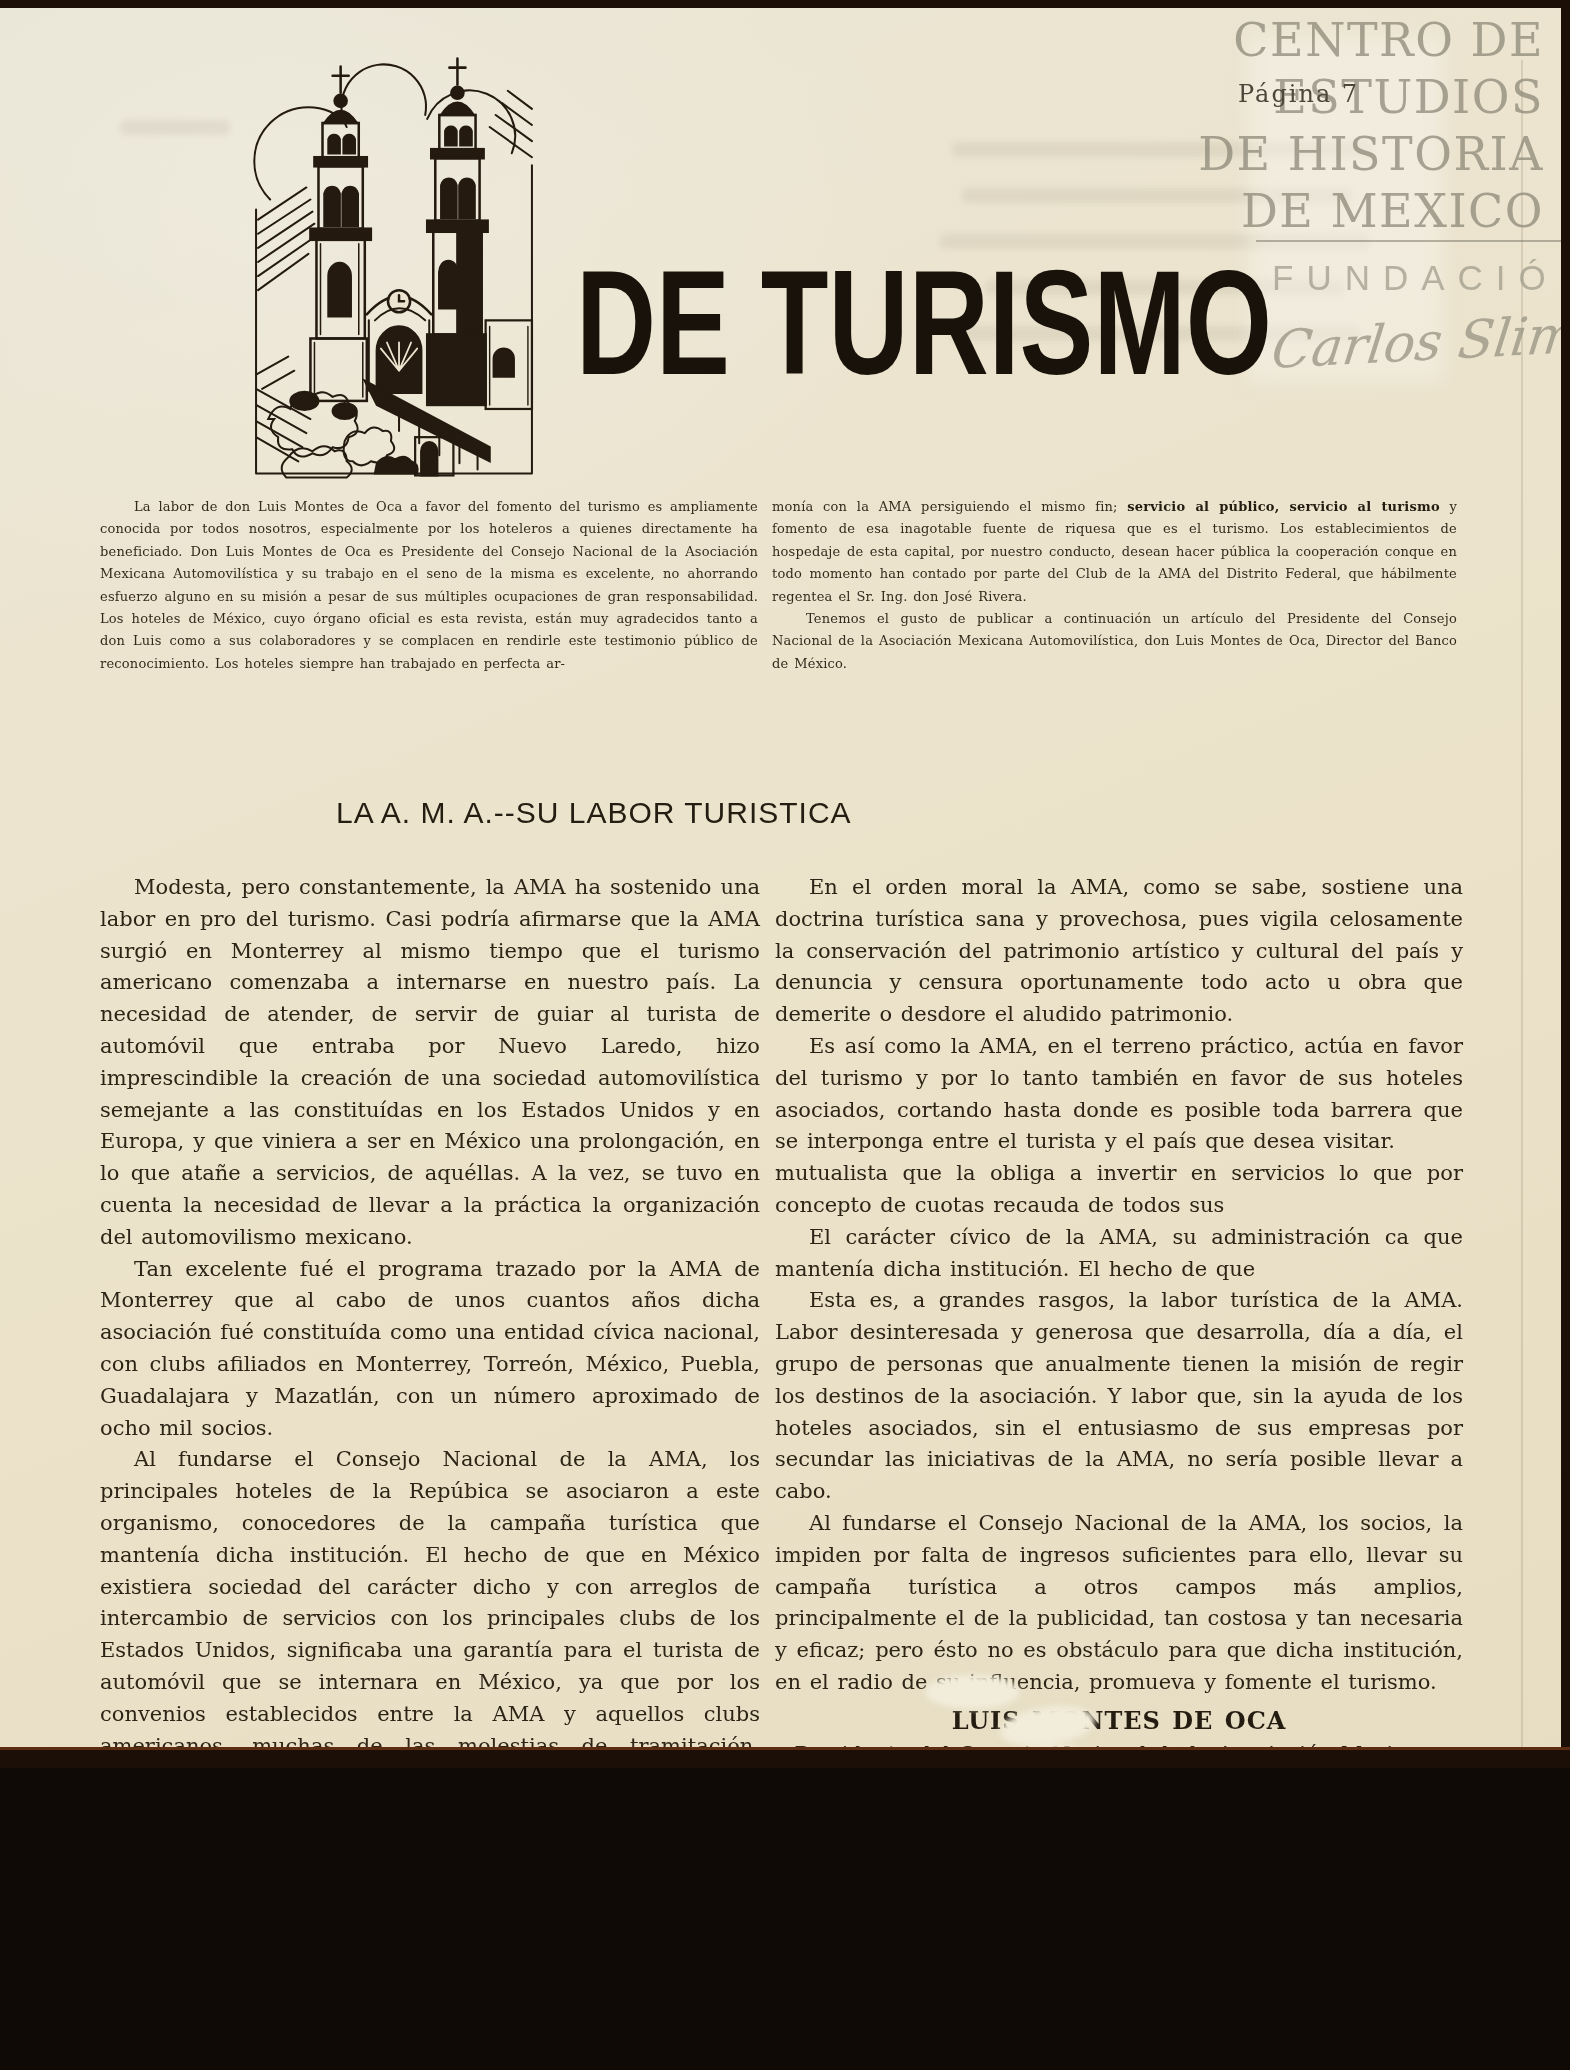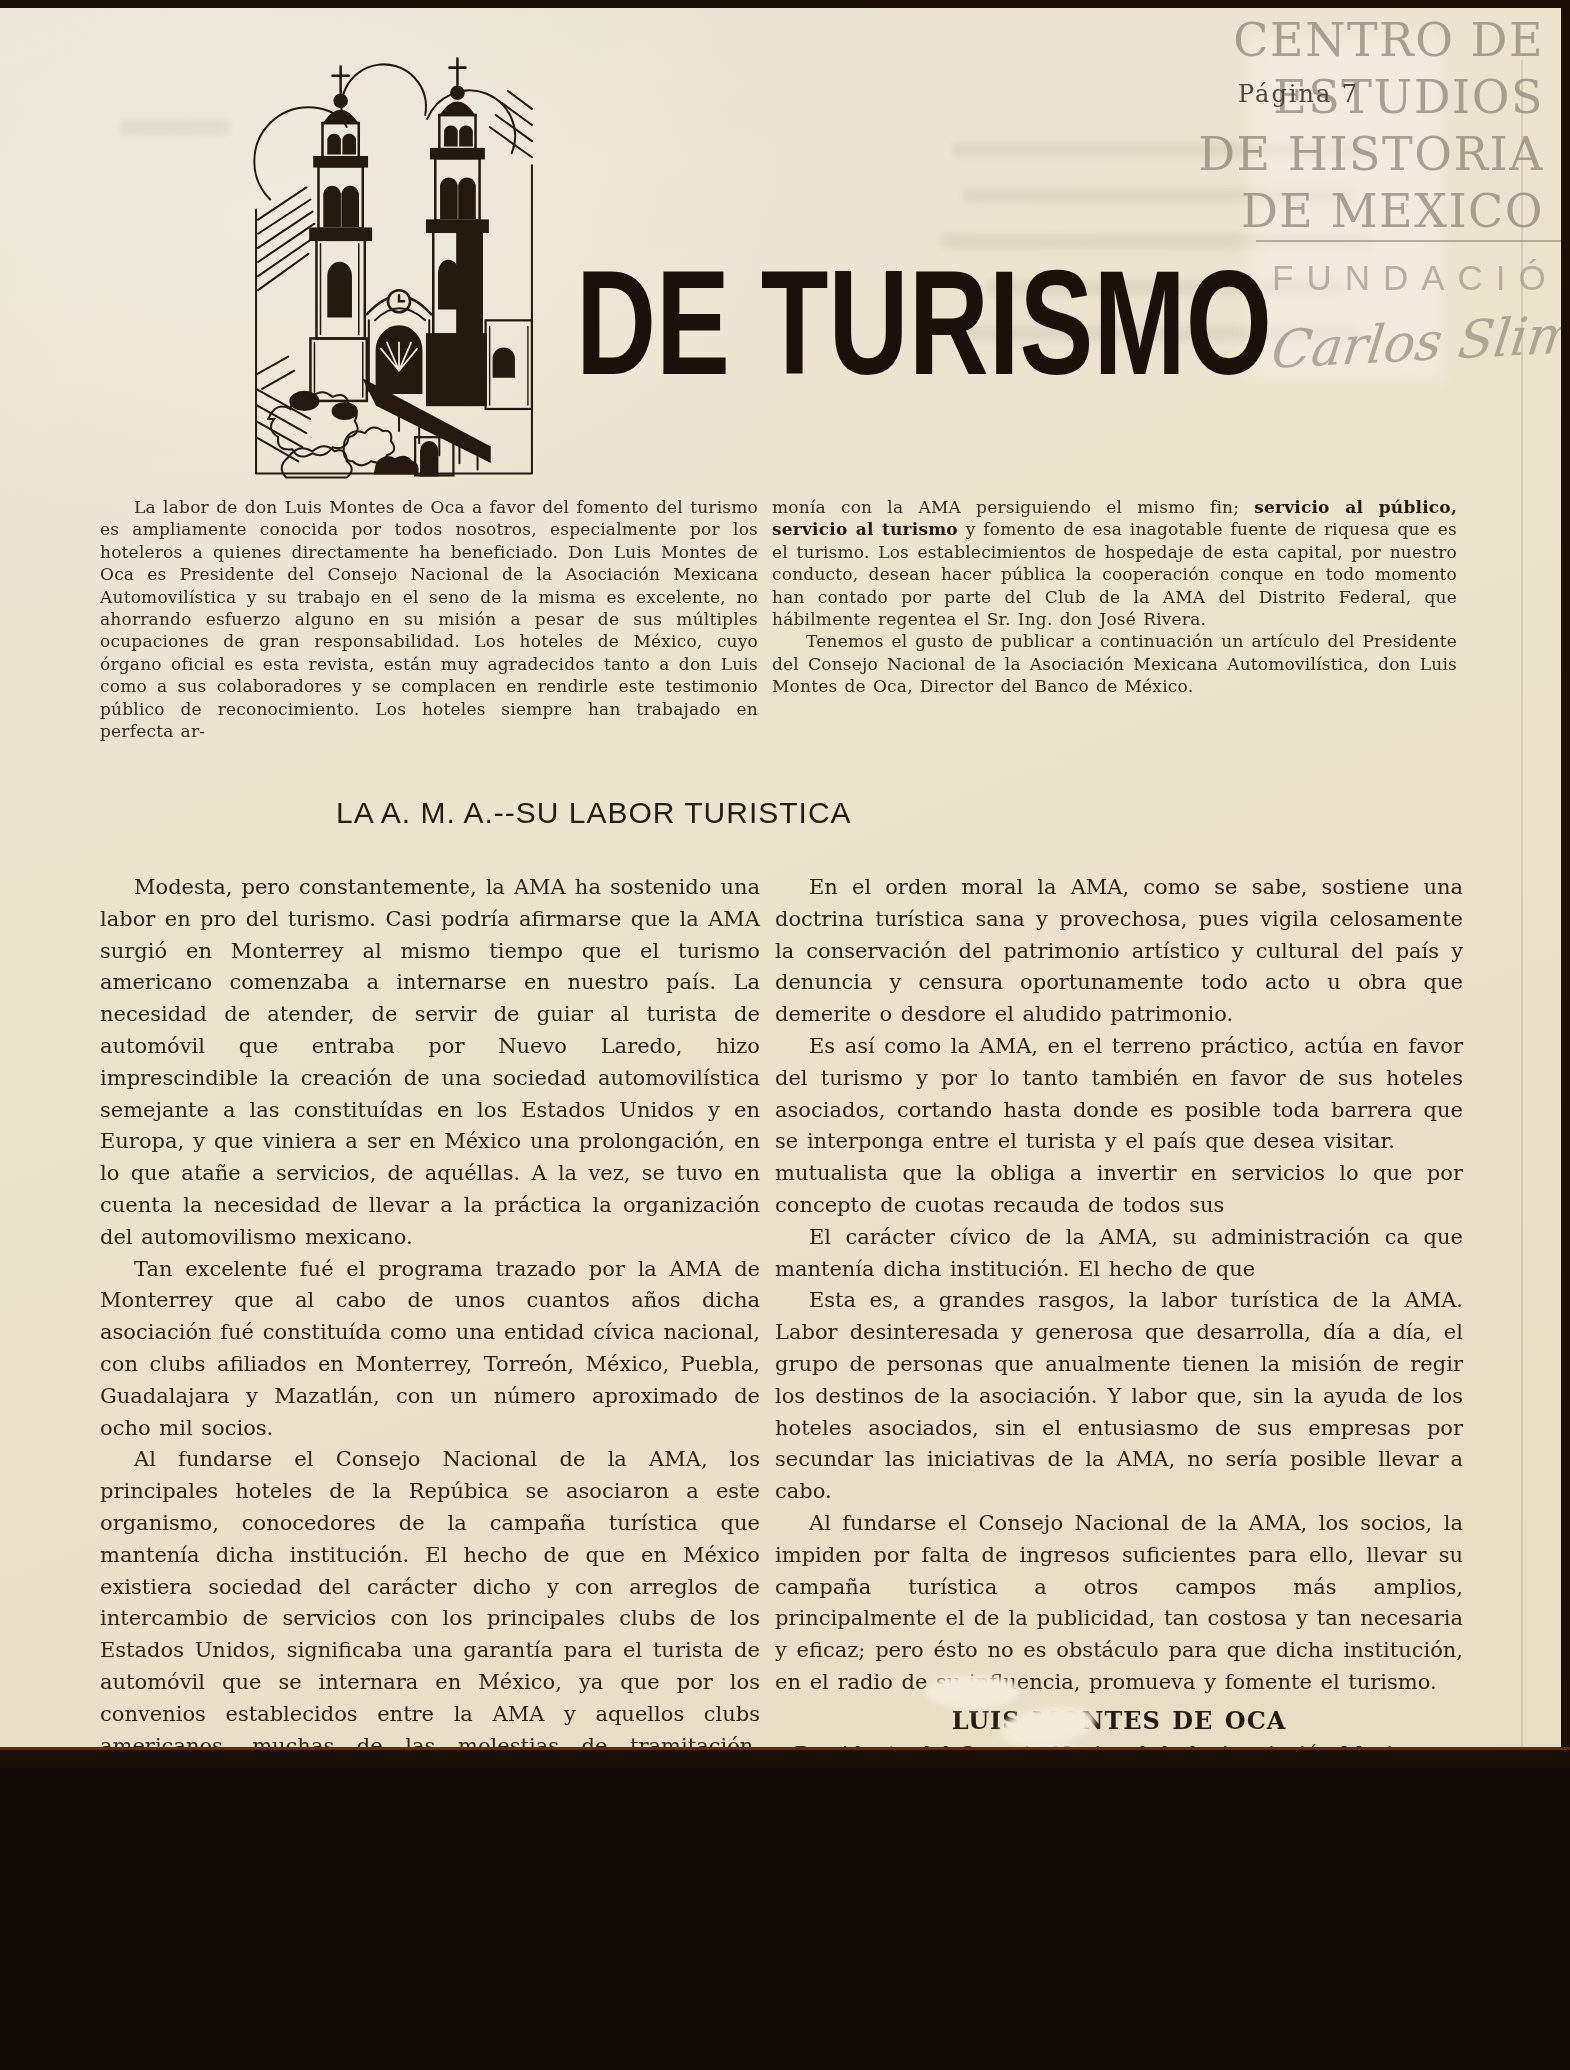--- a/index.html
+++ b/index.html
@@ -41,21 +41,21 @@
 
   
   .illustration{position:absolute;left:248px;top:56px;width:292px;height:424px;z-index:3;}
   .title{position:absolute;left:576px;top:238px;z-index:3;margin:0;
     font-family:"Liberation Sans",sans-serif;font-weight:700;
     font-size:132px;letter-spacing:0px;color:#19120a;white-space:nowrap;
     transform:scale(.84,1.12);transform-origin:left top;}
 
   
   .intro-col{position:absolute;top:496px;z-index:3;text-align:justify;
-    font-size:17px;line-height:22.4px;letter-spacing:.2px;word-spacing:1.5px;color:#332a1c;}
+    font-size:13px;line-height:22.4px;letter-spacing:.2px;word-spacing:1.5px;color:#332a1c;}
   .intro-left{left:100px;width:658px;}
   .intro-right{left:772px;width:685px;}
   .intro-col p{margin:0;text-indent:34px;}
   .intro-right p:first-child{text-indent:0;}
   .intro-col strong{font-weight:700;color:#241c10;}
 
   
   .heading{position:absolute;left:336px;top:796px;z-index:3;margin:0;
     font-family:"Liberation Sans",sans-serif;font-weight:400;
     font-size:30px;letter-spacing:1px;color:#241d11;white-space:nowrap;}

